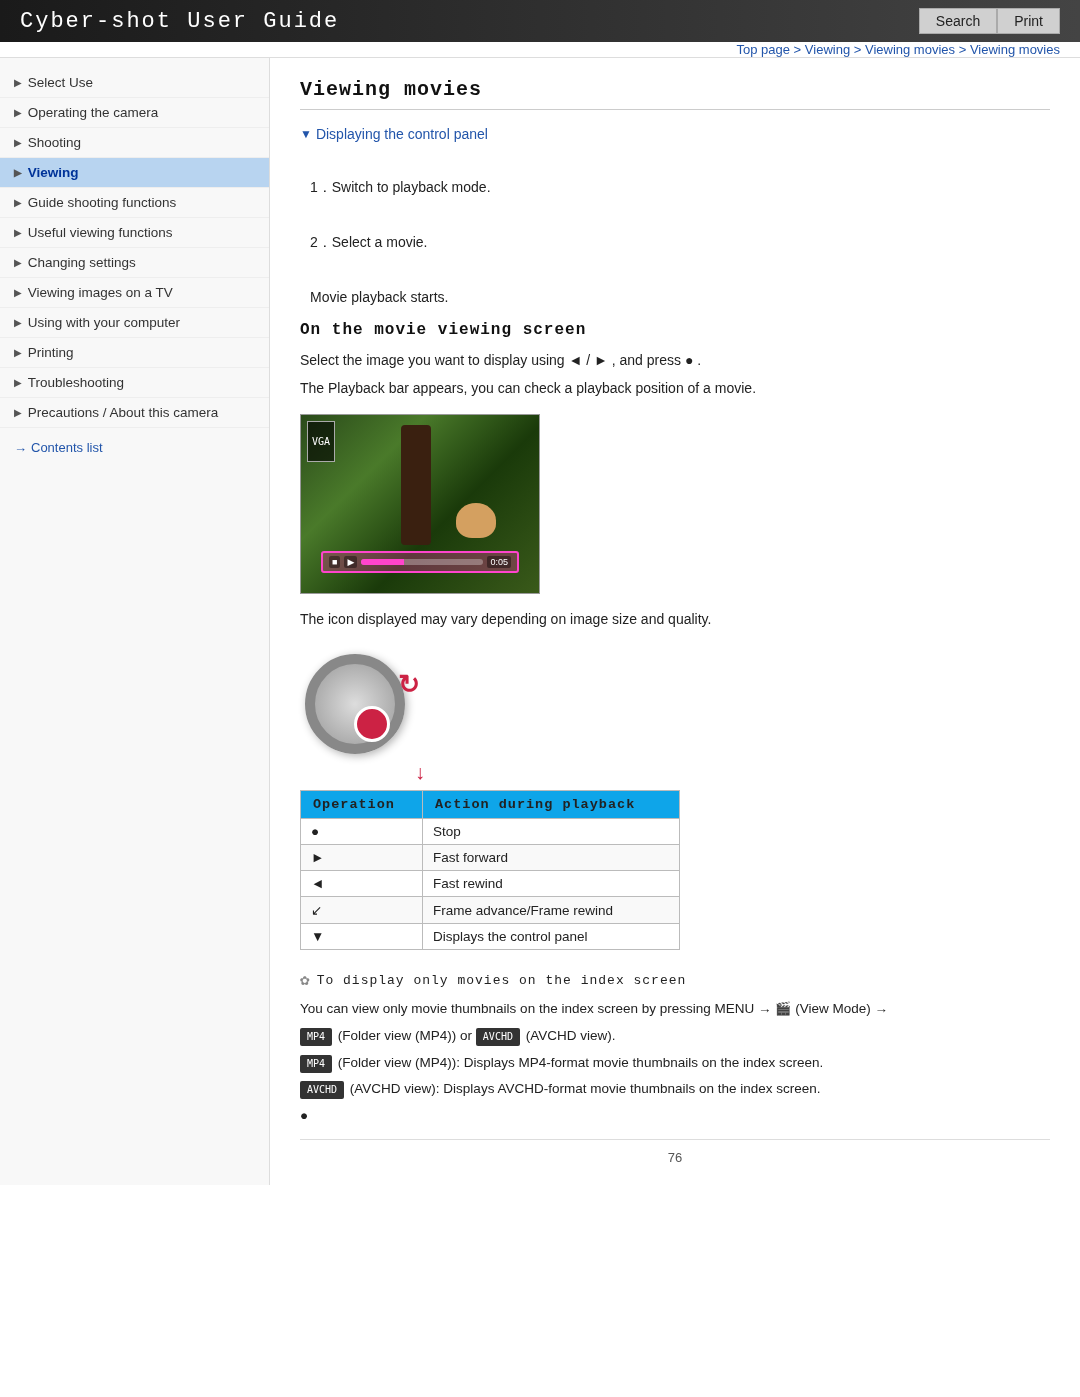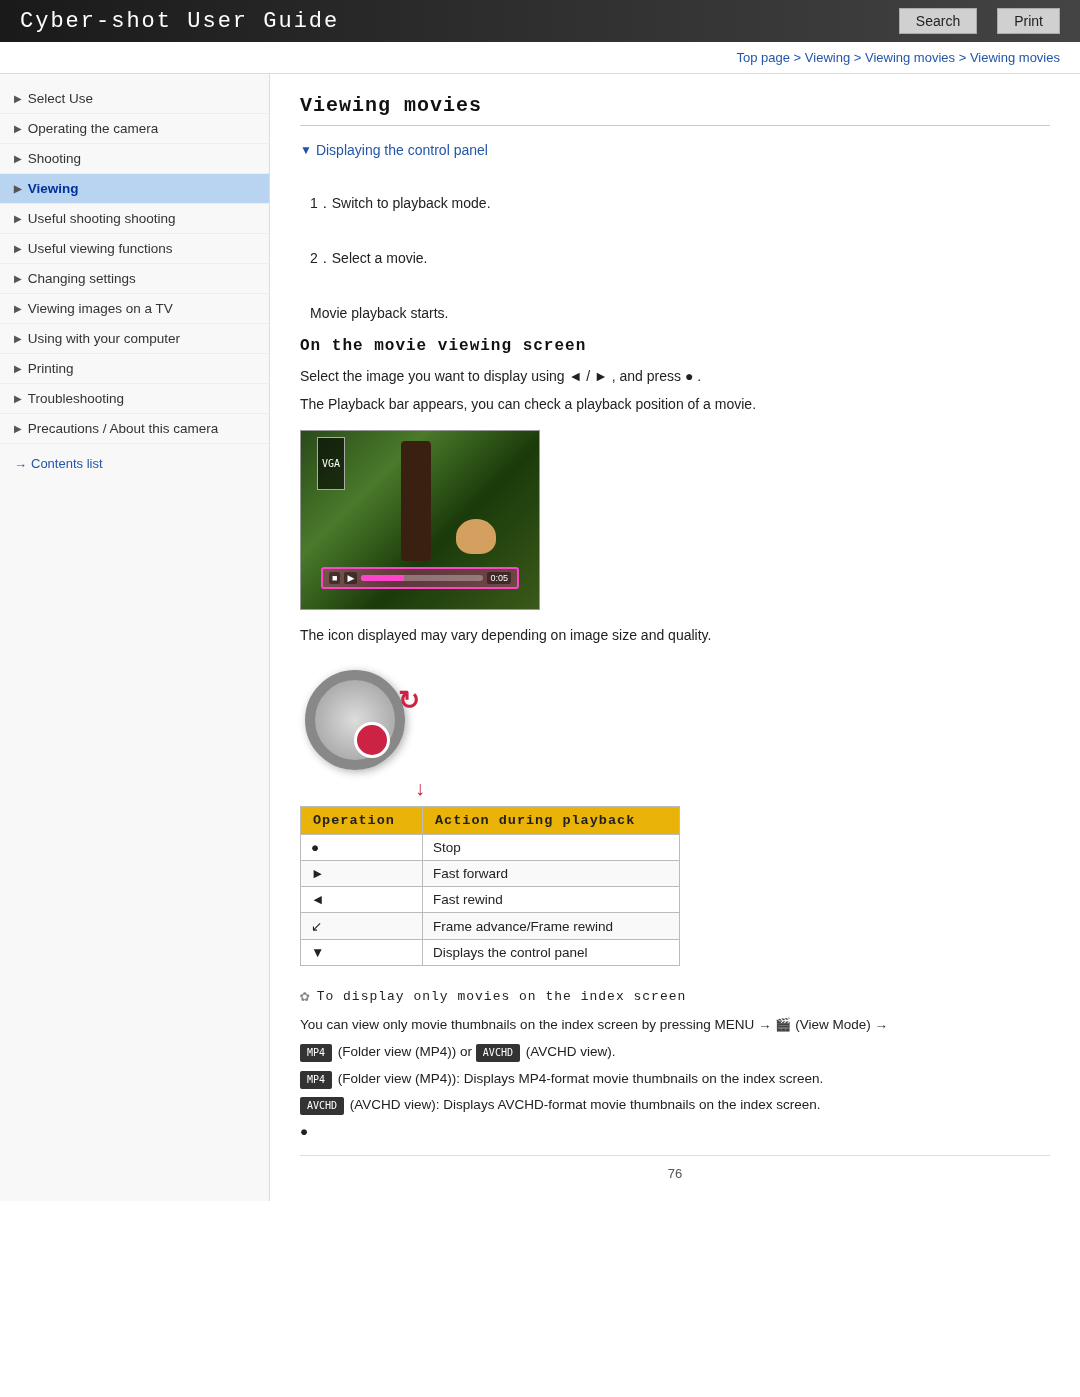--- a/index.html
+++ b/index.html
@@ -15,35 +15,35 @@
       justify-content: space-between;
     }
     .header-title {
       color: #fff;
       font-size: 22px;
       letter-spacing: 2px;
       font-family: 'Courier New', monospace;
     }
     .header-buttons {
       display: flex;
-      gap: 20px;
+      gap: 0;
     }
     .header-btn {
       background: #d0d0d0;
       border: 1px solid #aaa;
       padding: 4px 16px;
       font-size: 14px;
       cursor: pointer;
       color: #222;
     }
 
     
     .breadcrumb {
       text-align: right;
-      padding: 8px 20px;
+      padding: 0 20px;
       font-size: 13px;
       color: #2255aa;
       border-bottom: 1px solid #ddd;
     }
     .breadcrumb a { color: #2255aa; text-decoration: none; }
 
     
     .main-layout {
       display: flex;
       min-height: 900px;
@@ -166,25 +166,25 @@
       height: 35px;
       background: #d4a060;
       border-radius: 50% 50% 40% 40%;
       bottom: 55px;
       left: 155px;
     }
     
     .vga-badge {
       position: absolute;
       top: 6px;
-      left: 16px;
+      left: 6px;
       background: rgba(0,0,0,0.6);
       color: #fff;
       font-size: 10px;
-      padding: 20px 4px;
+      padding: 14px 4px;
       border: 1px solid #aaa;
       font-family: monospace;
     }
     
     .playback-bar {
       position: absolute;
       bottom: 20px;
       left: 20px;
       right: 20px;
       height: 22px;
@@ -262,21 +262,21 @@
     }
 
     
     .playback-table {
       border-collapse: collapse;
       margin: 16px 0;
       font-size: 13.5px;
       width: 380px;
     }
     .playback-table th {
-      background: #eab308;
+      background: #0ea5e9;
       border: 1px solid #bbb;
       padding: 6px 12px;
       font-family: 'Courier New', monospace;
       letter-spacing: 1px;
       text-align: left;
     }
     .playback-table td {
       border: 1px solid #bbb;
       padding: 5px 10px;
     }
@@ -354,21 +354,21 @@
     <div class="sidebar-item">
       <span class="sidebar-arrow">▶</span>
       <span>Shooting</span>
     </div>
     <div class="sidebar-item active">
       <span class="sidebar-arrow">▶</span>
       <span>Viewing</span>
     </div>
     <div class="sidebar-item">
       <span class="sidebar-arrow">▶</span>
-      <span>Useful shooting shooting</span>
+      <span>Guide shooting functions</span>
     </div>
     <div class="sidebar-item">
       <span class="sidebar-arrow">▶</span>
       <span>Useful viewing functions</span>
     </div>
     <div class="sidebar-item">
       <span class="sidebar-arrow">▶</span>
       <span>Changing settings</span>
     </div>
     <div class="sidebar-item">

